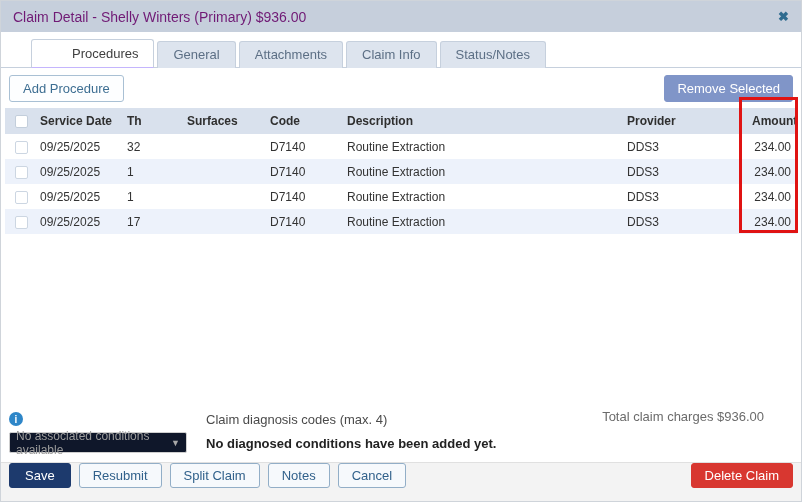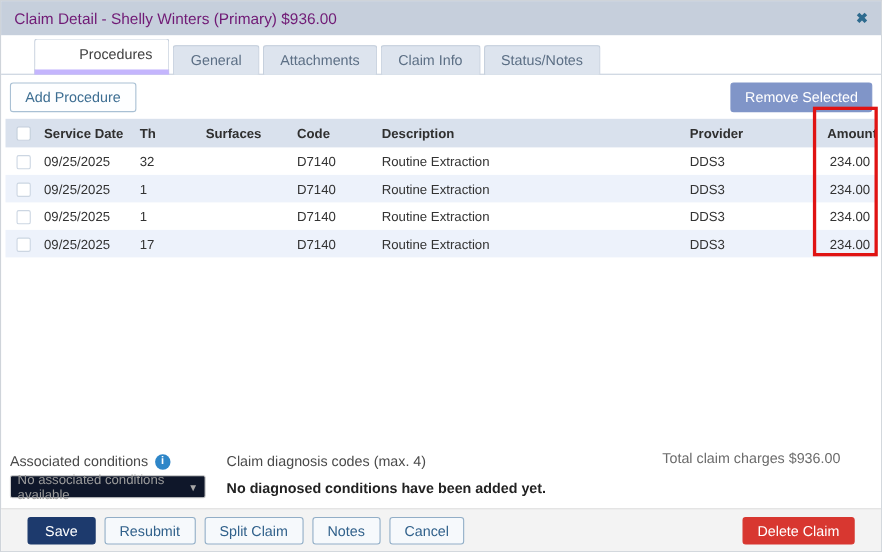--- a/index.html
+++ b/index.html
@@ -8,21 +8,21 @@
   .dialog { position:relative; width:802px; height:502px; background:#fff; border:1px solid #cfd4da; overflow:hidden; }
 
   
   .titlebar { height:31px; background:#c6cfdc; display:flex; align-items:center; justify-content:space-between; padding:0 12px; }
   .titlebar .title { font-size:14px; color:#701a75; }
   .titlebar .close { font-size:13px; font-weight:bold; color:#2e6b8f; cursor:pointer; }
 
   
   .tabbar { position:relative; margin-top:7px; padding-left:30px; border-bottom:1px solid #c6d0dd; display:flex; align-items:flex-end; height:29px; }
   .tab { font-size:13px; color:#5c6f85; background:#dde4ee; border:1px solid #c6d0dd; border-bottom:none; border-radius:3px 3px 0 0; padding:5px 15px 6px 15px; margin-right:3px; cursor:pointer; position:relative; top:1px; }
-  .tab.active { background:#fff; color:#404040; padding-top:6px; border-bottom:5px solid #c4b5fd;padding-left:40px; }
+  .tab.active { background:#fff; color:#404040; padding-top:6px; border-bottom:1px solid #c4b5fd;padding-left:40px; }
 
   
   .toolbar { display:flex; justify-content:space-between; align-items:center; padding:7px 8px 6px 8px; }
   .btn-light { background:#fdfeff; border:1px solid #a9c0d4; color:#3d6e92; font-size:13px; padding:5px 13px; border-radius:3px; cursor:pointer; font-family:Liberation Sans, sans-serif; }
   .btn-remove { background:#8095c8; border:1px solid #8095c8; color:#fff; font-size:13px; padding:5px 12px; border-radius:3px; cursor:pointer; font-family:inherit; }
 
   
   .table { margin:0 4px; }
   .trow { display:grid; grid-template-columns:30px 87px 60px 83px 77px 280px 125px 1fr; align-items:center; height:25px; font-size:12px; color:#333; }
   .thead { background:#d9e1ed; height:26px; font-weight:bold; color:#2f2f2f; }
@@ -39,21 +39,21 @@
   
   .conditions-label { position:absolute; left:8px; top:411px; font-size:13px; color:#4a4a4a; display:flex; align-items:center; gap:6px; }
   .info-icon { display:inline-flex; align-items:center; justify-content:center; width:14px; height:14px; border-radius:50%; background:#2e86c8; color:#fff; font-size:10px; font-weight:bold; font-style:normal; }
   .cond-select { position:absolute; left:8px; top:431px; width:178px; height:21px; background:#0f172a; border:1px solid #cfcfcf; border-radius:2px; display:flex; align-items:center; justify-content:space-between; padding:0 6px; font-size:12px; color:#9b9b9b; }
   .cond-select .chev { font-size:9px; color:#a8a8a8; }
   .diag-label { position:absolute; left:205px; top:411px; font-size:13px; color:#4a4a4a; }
   .diag-empty { position:absolute; left:205px; top:435px; font-size:13px; font-weight:bold; color:#222; }
   .total-charges { position:absolute; top:408px; right:37px; font-size:13px; color:#6b6b6b; }
 
   
-  .footer { position:absolute; left:0; right:0; bottom:0; height:39px; background:#f3f3f3; border-top:1px solid #e0e0e0; display:flex; align-items:center; justify-content:space-between; padding:0 24px; }
+  .footer { position:absolute; left:0; right:0; bottom:0; height:39px; background:#f3f3f3; border-top:1px solid #e0e0e0; display:flex; align-items:flex-start; justify-content:space-between; padding:0 8px; }
   .footer-left { display:flex; gap:8px; align-items:center; }
   .btn-primary { background:#1d3a6d; border:1px solid #1d3a6d; color:#fff; font-size:13px; padding:4px 15px; border-radius:3px; cursor:pointer; font-family:inherit; }
   .btn-secondary { background:#f6f9fc; border:1px solid #92aec7; color:#31618b; font-size:13px; padding:4px 13px; border-radius:3px; cursor:pointer; font-family:inherit; }
   .btn-danger { background:#d83730; border:1px solid #d83730; color:#fff; font-size:13px; padding:4px 13px; border-radius:3px; cursor:pointer; font-family:inherit; }
 </style>
 </head>
 <body>
 
 <div class="dialog">
 
@@ -126,21 +126,20 @@
           <div class="cell">Routine Extraction</div>
           <div class="cell">DDS3</div>
           <div class="cell amount">234.00</div>
         </div>
       </div>
   </div>
 
   <div class="highlight-box"></div>
 
   <div class="conditions-label">
-    <span>Associated conditions</span>
     <span class="info-icon">i</span>
   </div>
 
   <div class="cond-select">
     <span>No associated conditions available</span>
     <span class="chev">▼</span>
   </div>
 
   <div class="diag-label">Claim diagnosis codes (max. 4)</div>
   <div class="diag-empty">No diagnosed conditions have been added yet.</div>

